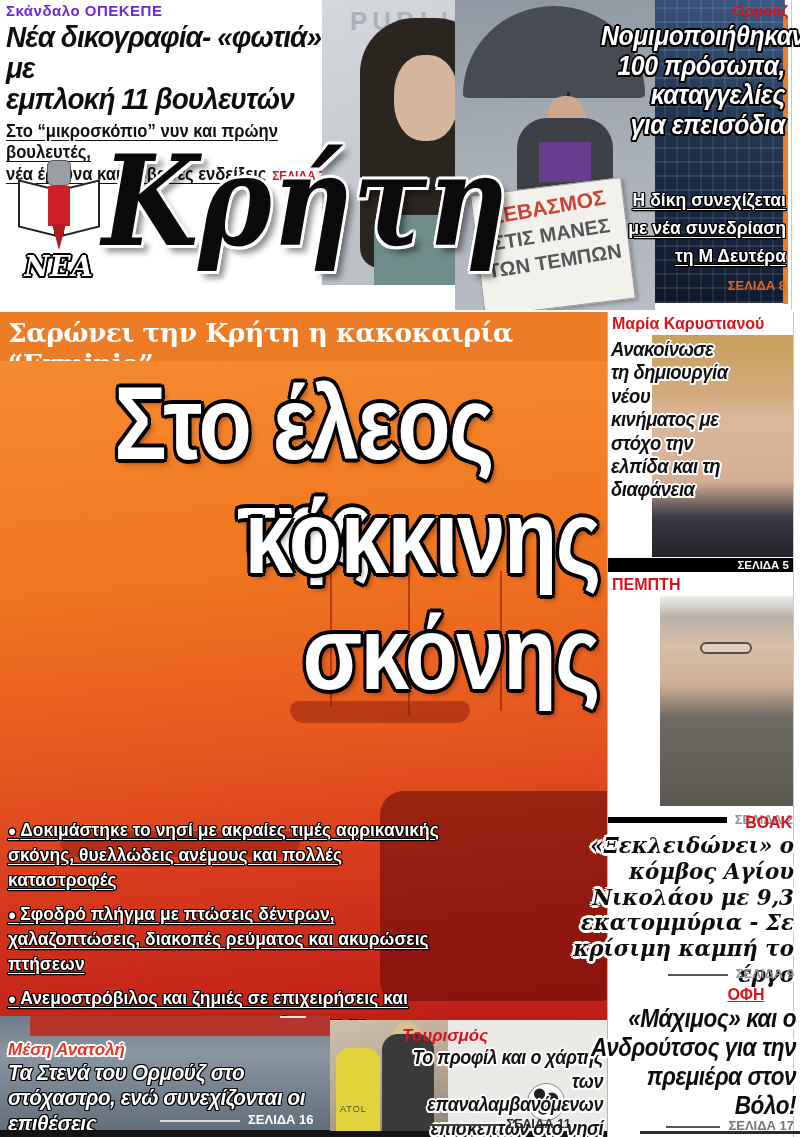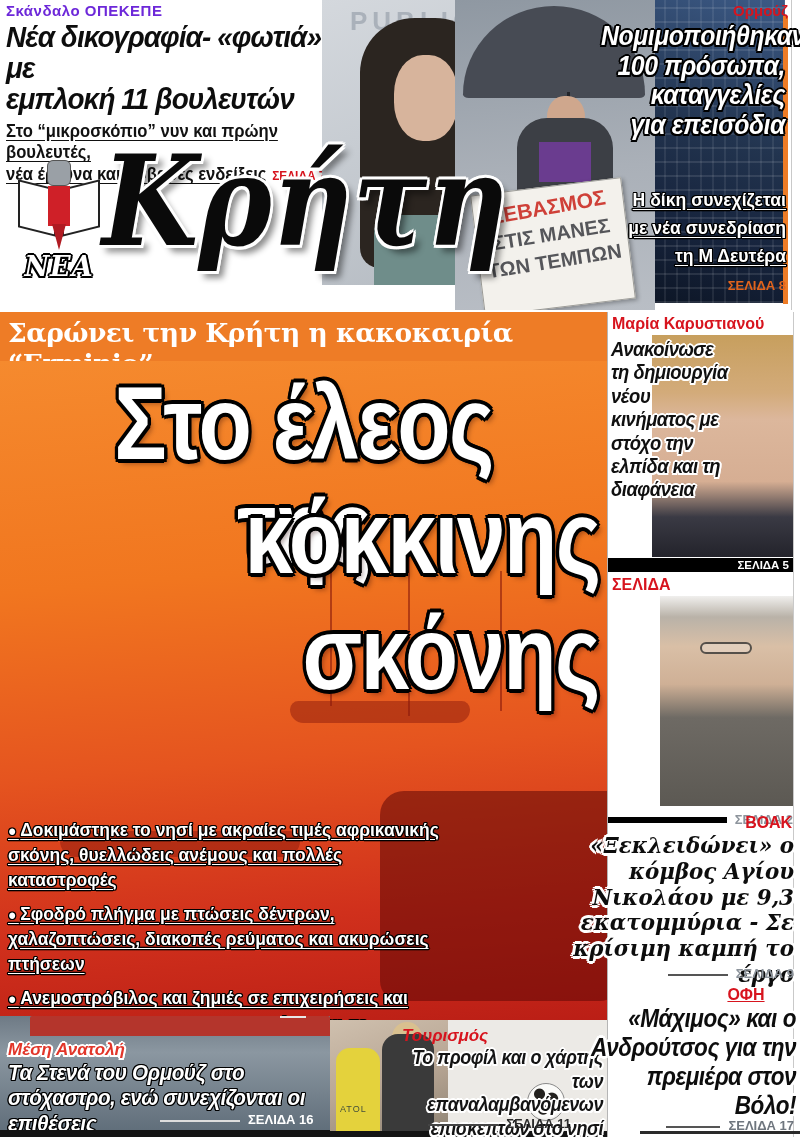--- a/index.html
+++ b/index.html
@@ -273,21 +273,21 @@
 
   <div class="abs rc-sep" data-name="column-divider-line"></div>
   <div class="abs rc-edge" data-name="page-edge-line"></div>
   <div class="abs rc" data-name="right-column">
 
     <div class="rc1-kicker" data-name="story-kicker">Μαρία Καρυστιανού</div>
     <div class="rc1-photo" data-name="photo-woman-profile"></div>
     <div class="rc1-text ow2" data-name="story-headline">Ανακοίνωσε τη δημιουργία νέου κινήματος με στόχο την ελπίδα και τη διαφάνεια</div>
     <div class="rc1-bar" data-name="page-ref-bar"><span data-name="page-ref">ΣΕΛΙΔΑ 5</span></div>
 
-    <div class="rc2-kicker" data-name="story-kicker">ΣΕΛΙΔΑ</div>
+    <div class="rc2-kicker" data-name="story-kicker">ΠΕΜΠΤΗ</div>
     <div class="rc2-photo" data-name="photo-man-glasses"></div>
     <div class="rc2-glasses" data-name="glasses-icon"></div>
     <div class="rc2-page" data-name="page-ref-row">
       <span class="bar" data-name="divider-bar"></span>
       <span class="lbl" data-name="page-ref">ΣΕΛΙΔΑ 2</span>
     </div>
   </div>
 
   <div class="abs voak-kicker" data-name="story-kicker">ΒΟΑΚ</div>
   <div class="abs voak-text ow3" data-name="story-headline">«Ξεκλειδώνει» ο κόμβος Αγίου Νικολάου με 9,3 εκατομμύρια - Σε κρίσιμη καμπή το έργο</div>

